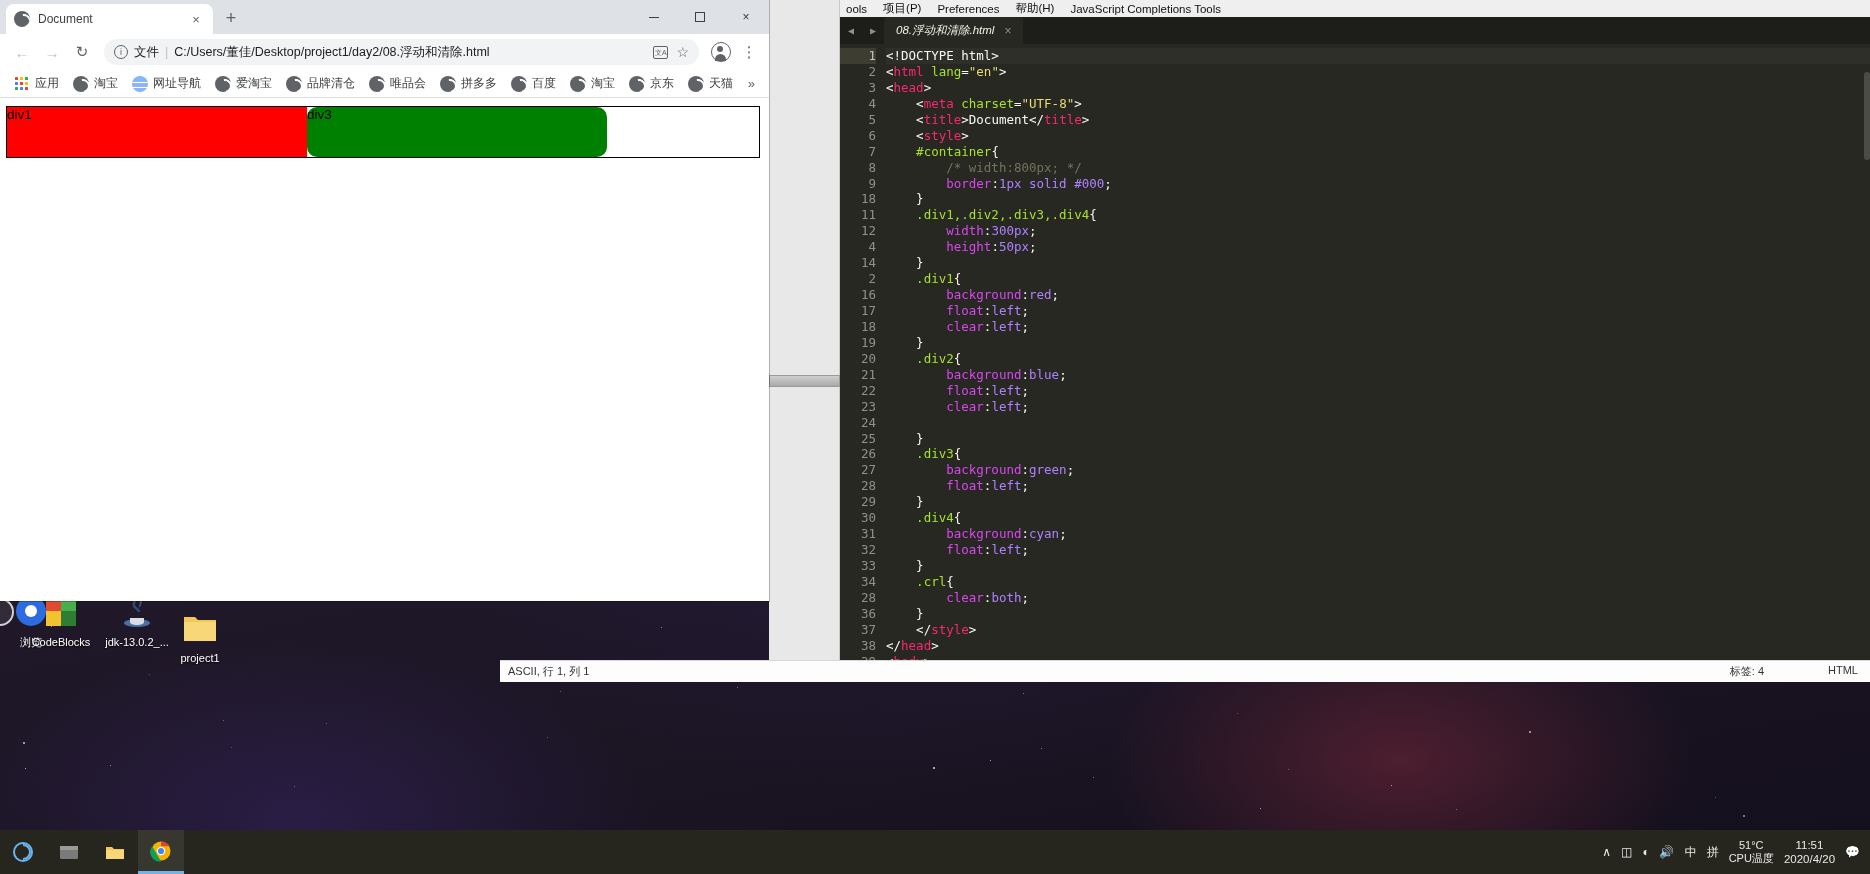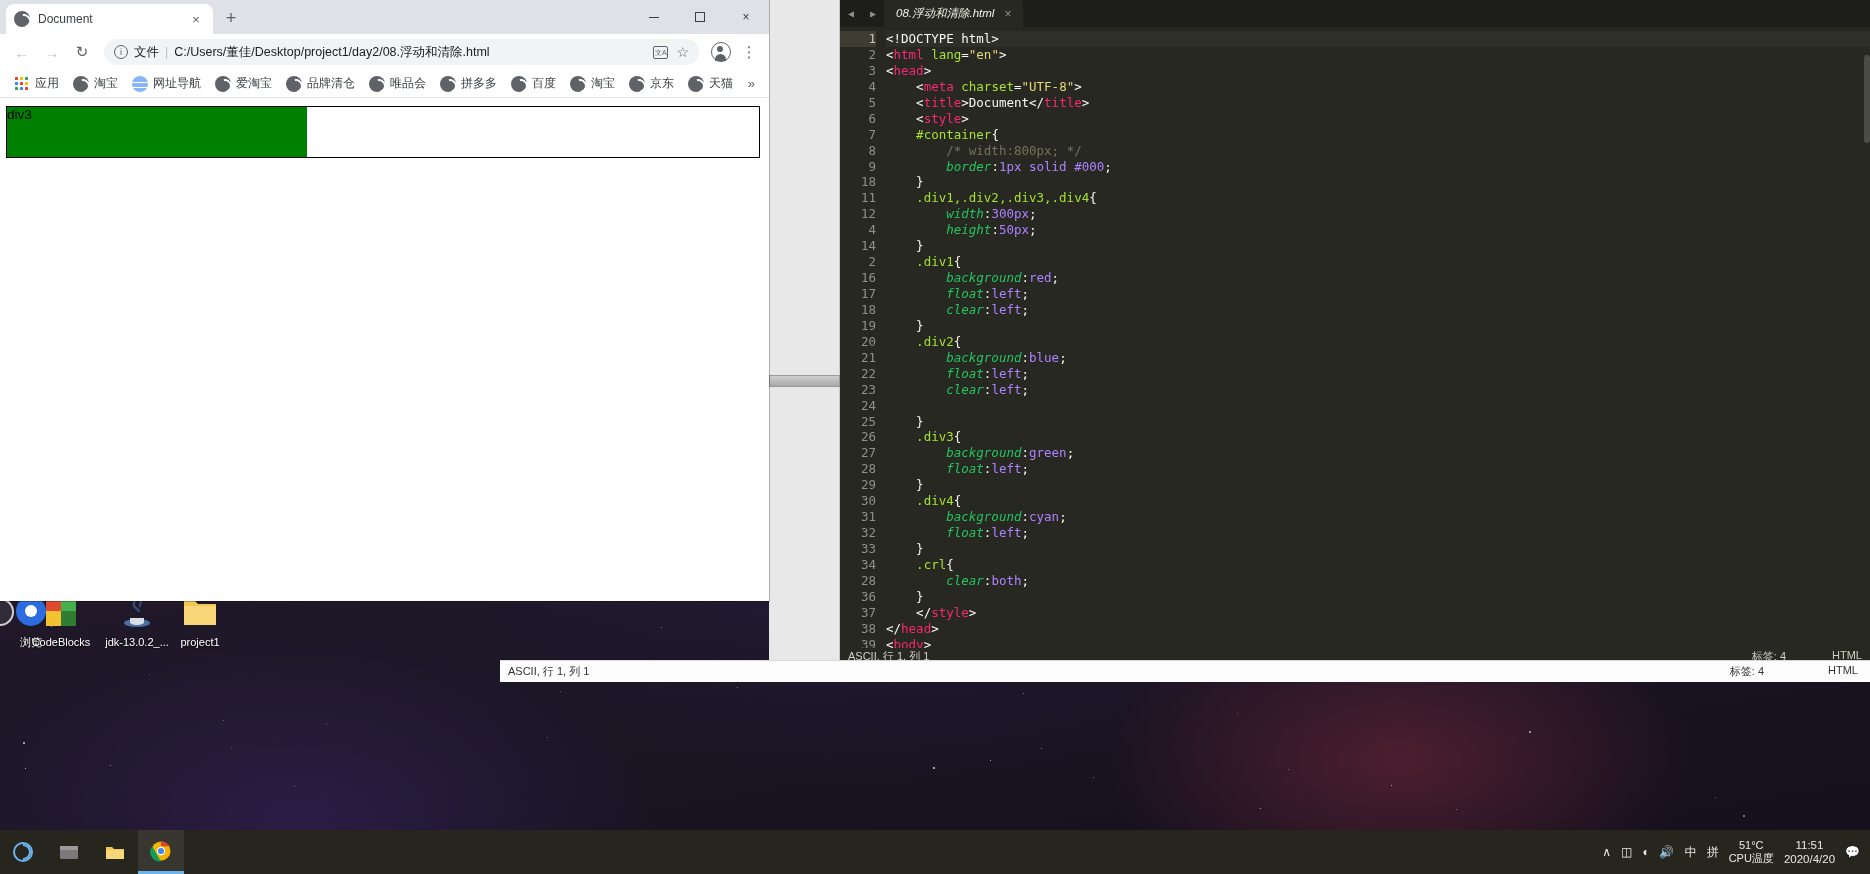--- a/index.html
+++ b/index.html
@@ -148,21 +148,21 @@
     position: relative; overflow: hidden;
   }
   #container {
     position: absolute; left: 6px; top: 8px; width: 754px;
     border: 1px solid #000; overflow: hidden;
   }
   .fdiv { width: 300px; height: 50px; float: left; font-size: 13.5px; color: #000;
           font-family: "Liberation Sans", sans-serif; line-height: 1.25; }
   .div1 { background: red; clear: left; }
   .div2 { background: blue; clear: left; }
-  .div3 { background: green; }
+  .div3 { background: green; border-radius: 10px; }
   .div4 { background: cyan; }
   .crl { clear: both; font-size: 13.5px; color: #000; padding-left: 1px; }
 
   
   #editor-window {
     position: absolute; left: 840px; top: 0; width: 1030px; height: 682px;
     background: #272822; color: #f8f8f2;
     font-family: "DejaVu Sans Mono", monospace;
   }
   .ed-menubar {
@@ -197,21 +197,21 @@
     flex: 1; font-size: 12.5px; padding: 4px 0 0 4px; position: relative;
     white-space: pre; overflow: hidden;
   }
   .ed-code .ln { height: 15.95px; line-height: 15.95px; }
   .ed-code .ln.cur { background: rgba(255,255,255,.035); }
   .tok-tag { color: #f92672; }
   .tok-attr { color: #a6e22e; }
   .tok-str { color: #e6db74; }
   .tok-text { color: #f8f8f2; }
   .tok-sel { color: #a6e22e; }
-  .tok-prop { color: #22c55e; font-style: italic; }
+  .tok-prop { color: #d946ef; }
   .tok-val { color: #ae81ff; }
   .tok-com { color: #75715e; }
   .tok-punct { color: #f8f8f2; }
   .ed-scrollbar-v {
     position: absolute; right: 0; top: 28px; width: 6px; height: 88px;
     background: #4b4c45; border-radius: 3px;
   }
   .ed-statusbar {
     height: 17px; background: #272822; color: #cfd0c2; font-size: 11px;
     display: flex; align-items: center; padding: 0 8px;
@@ -404,21 +404,21 @@
     <span class="glyph">
       <svg width="42" height="42" viewBox="0 0 42 42">
         <ellipse cx="21" cy="33" rx="13" ry="4" fill="#4a6fa5"></ellipse>
         <path d="M14 28h14v4c0 2-3 3-7 3s-7-1-7-3z" fill="#d8dde6"></path>
         <path d="M18 6c4 4-2 6 0 10 1.5 3 5 3 5 6" stroke="#2f4f7a" stroke-width="2.4" fill="none"></path>
         <path d="M24 9c3 3-1 5 0 8" stroke="#2f4f7a" stroke-width="2" fill="none"></path>
       </svg>
     </span>
     <span class="lbl">jdk-13.0.2_...</span>
   </div>
-  <div class="desk-icon" style="left:163px;top:0;">
+  <div class="desk-icon" style="left:163px;top:16px;">
     <span class="glyph">
       <svg width="42" height="42" viewBox="0 0 42 42">
         <path d="M5 11h11l3 3h18v21H5z" fill="#f3c658"></path>
         <path d="M5 16h32v19H5z" fill="#f8d778"></path>
       </svg>
     </span>
     <span class="lbl">project1</span>
   </div>
 </div>
 
@@ -520,26 +520,34 @@
     </div>
     <div class="bm">
       <span class="bm-ico taobao"></span>
       <span>天猫</span>
     </div>
     <div class="bm-overflow">»</div>
   </div>
 
   <div class="page-viewport">
     <div id="container">
+      <div class="fdiv div1">div1</div>
       <div class="fdiv div3">div3</div>
     </div>
   </div>
 </div>
 
 <div id="editor-window">
+  <div class="ed-menubar">
+    <span class="mi">ools</span>
+    <span class="mi">项目(P)</span>
+    <span class="mi">Preferences</span>
+    <span class="mi">帮助(H)</span>
+    <span class="mi">JavaScript Completions Tools</span>
+  </div>
 
   <div class="ed-tabbar">
     <div class="ed-tab-arrows">
       <span>◀</span>
       <span>▶</span>
     </div>
     <div class="ed-tab">
       <span>08.浮动和清除.html</span>
       <span class="tclose">×</span>
     </div>

